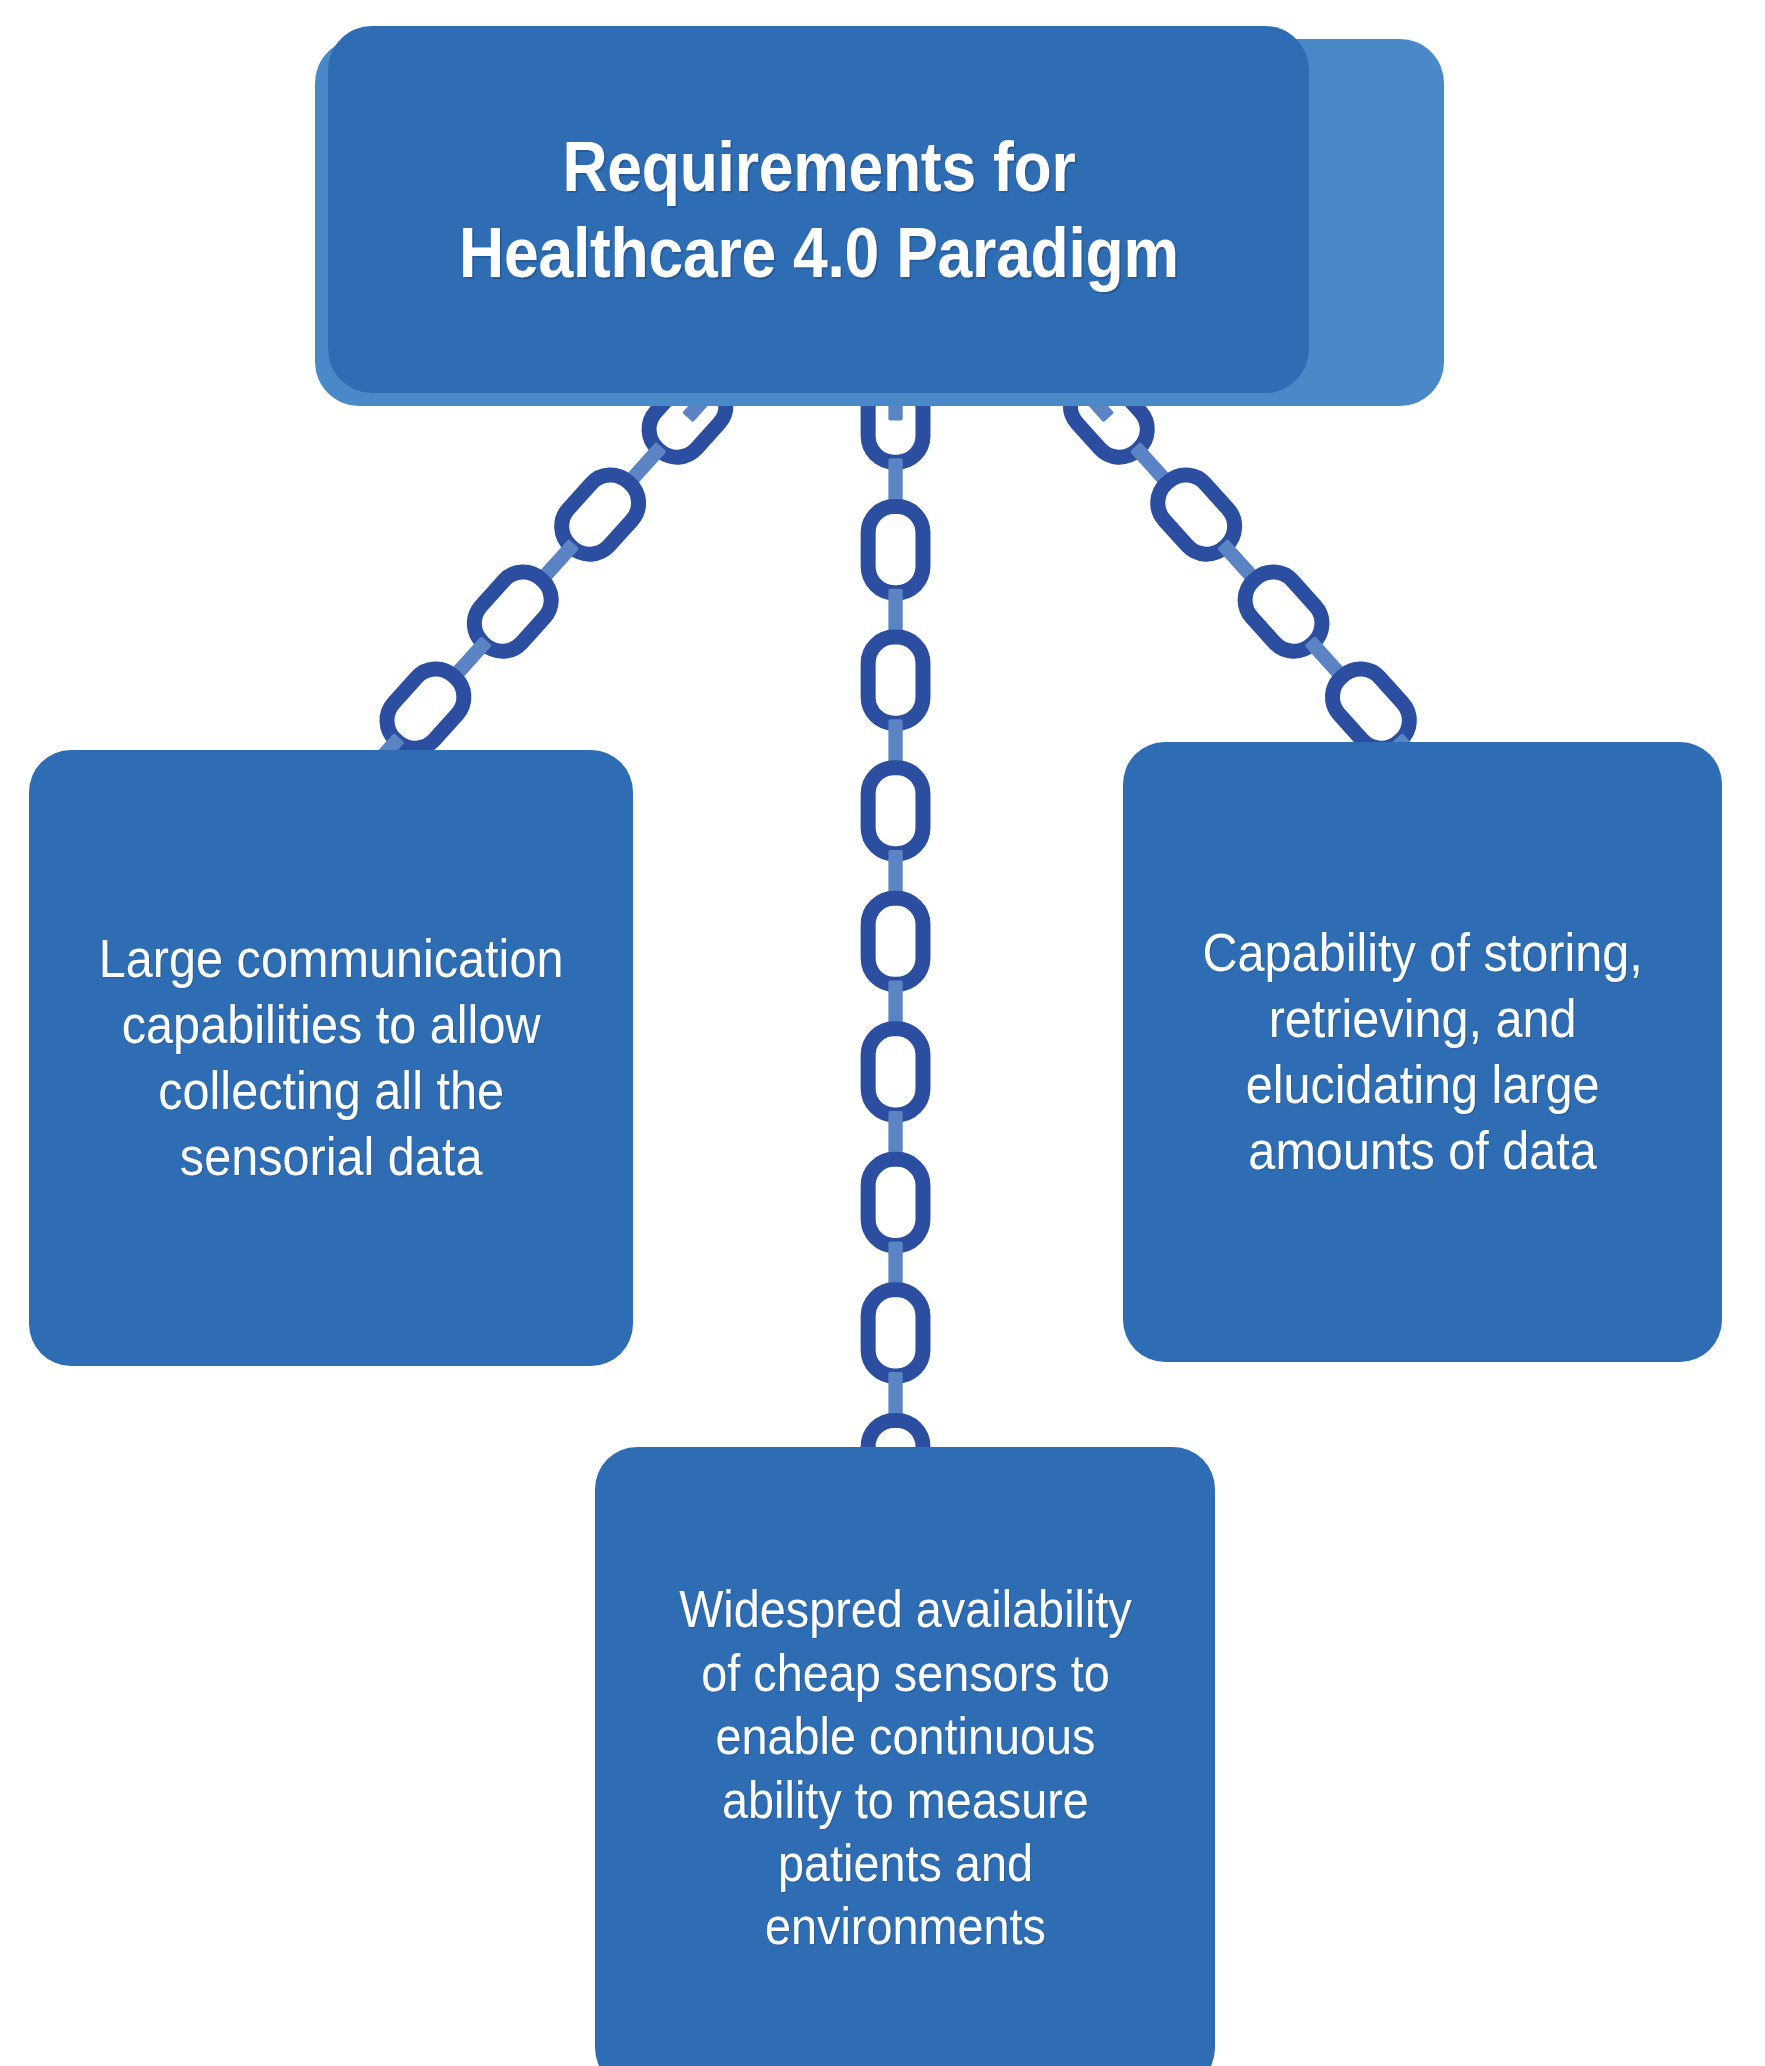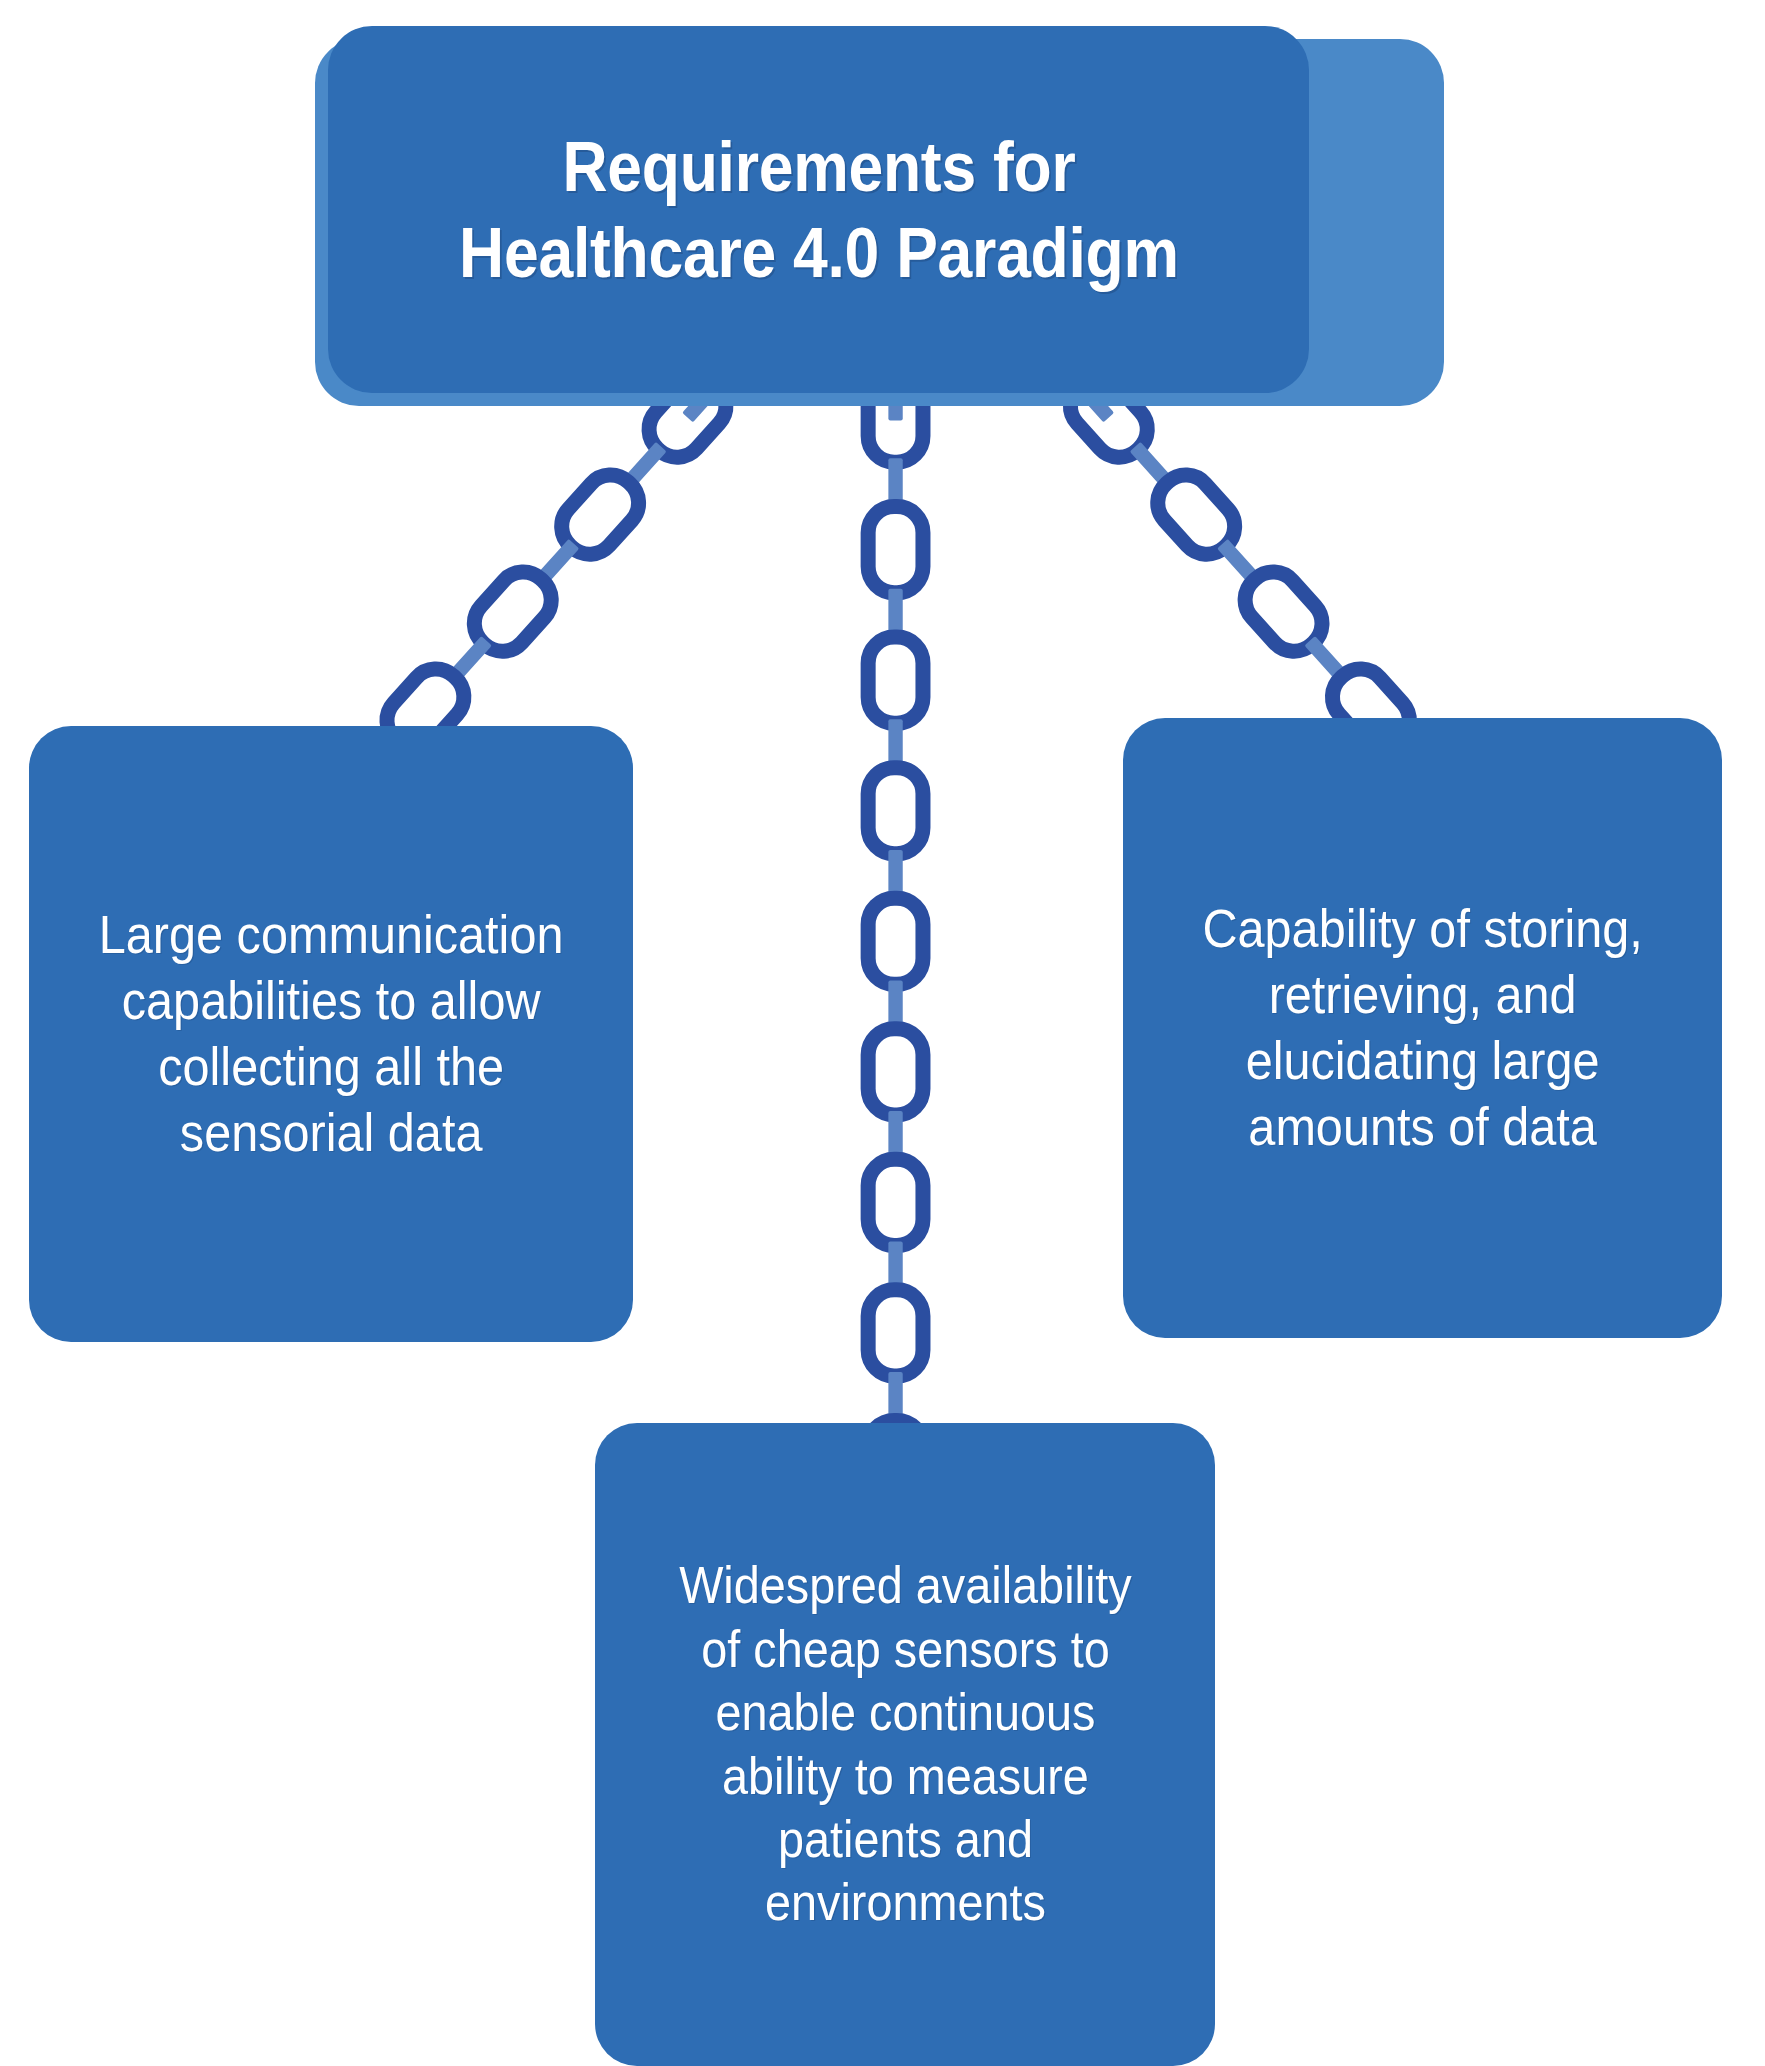--- a/index.html
+++ b/index.html
@@ -25,20 +25,21 @@
     text-shadow:2px 2px 0 rgba(20,50,95,.30);
     white-space:pre-line;
     font-family:"Liberation Sans Narrow","Liberation Sans",sans-serif;
   }
 
   
   .leaf{
     position:absolute;background:#2E6DB4;border-radius:42px;
     display:flex;align-items:center;justify-content:center;
     box-sizing:border-box;
+    margin-top:24px;
   }
   .leaf-text{
     color:#fff;font-size:54px;line-height:1.22;text-align:center;
     transform:scaleX(.90);transform-origin:center;
     text-shadow:1.3px 1.3px 0 rgba(20,50,95,.22);
     white-space:pre-line;font-weight:400;
     font-family:"Liberation Sans Narrow","Liberation Sans",sans-serif;
   }
   #leaf-left  {left:29px;  top:726px; width:604px; height:616px;  padding:0 22px;}
   #leaf-right {left:1123px;top:718px; width:599px; height:620px;  padding:0 22px;}

